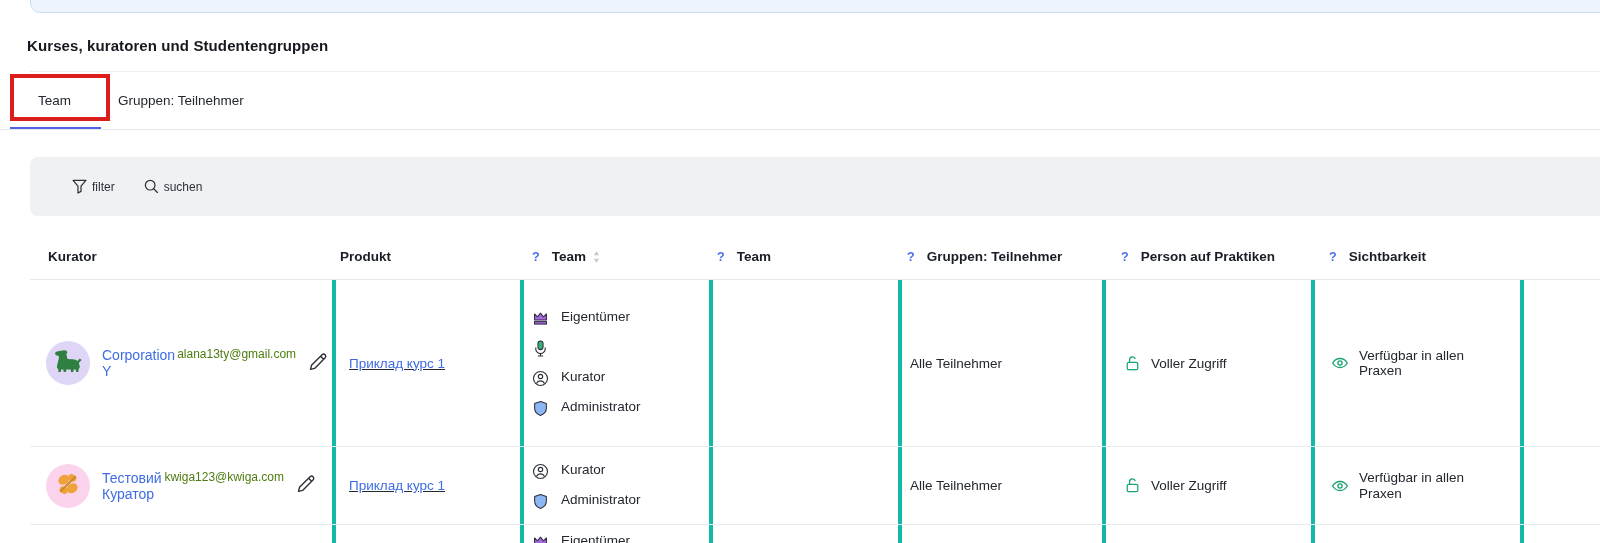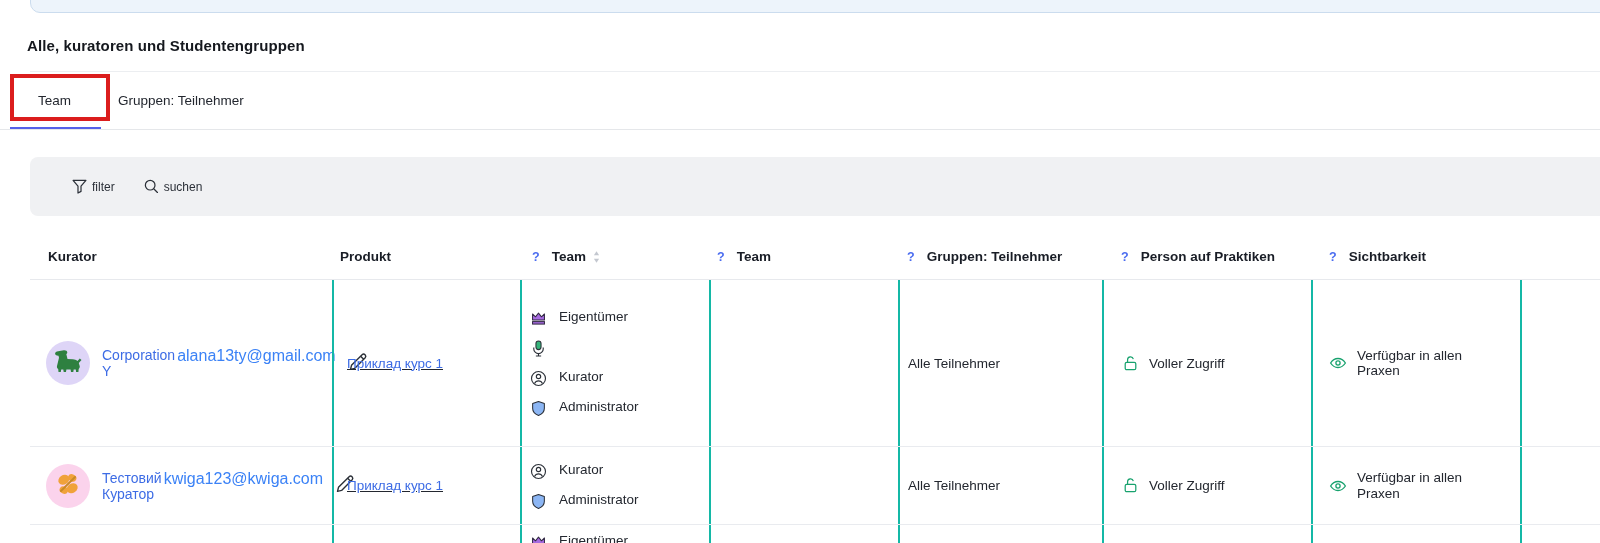--- a/index.html
+++ b/index.html
@@ -44,29 +44,29 @@
   .thead { height:46px; border-bottom:1px solid #e7e9ed; align-items:center; }
   .th { display:flex; align-items:center; font-size:13.5px; font-weight:700; color:#191d26; }
   .th .help { color:#4a6cf0; font-size:12.5px; font-weight:700; margin-right:12px; cursor:pointer; }
   .th .sort { margin-left:7px; display:flex; cursor:pointer; }
   .th-c1{ padding-left:18px; } .th-c2{ padding-left:8px; } .th-c3{ padding-left:12px; }
   .th-c4{ padding-left:8px; }  .th-c5{ padding-left:9px; } .th-c6{ padding-left:19px; }
   .th-c7{ padding-left:18px; }
   .trow { border-bottom:1px solid #e9ebef; }
   .r1 { height:167px; } .r2 { height:78px; } .r3 { height:60px; border-bottom:none; }
   .td { display:flex; align-items:center; font-size:13.5px; color:#23272f; }
-  .td + .td { border-left:2px solid #14b8a6; }
+  .td + .td { border-left:4px solid #14b8a6; }
   .td-curator { gap:12px; padding-left:16px; padding-right:16px; }
   .avatar { width:44px; height:44px; border-radius:50%; display:flex; align-items:center; justify-content:center; flex:0 0 44px; }
   .avatar-dino { background:#ded5f7; }
   .avatar-butterfly { background:#fbd3ec; }
   .curator-text { display:flex; flex-direction:row; gap:2px; }
   .link { color:#3d6ce5; text-decoration:none; cursor:pointer; }
   .curator-name { font-size:14px; }
-  .curator-email { font-size:16px; color:#3b82f6; }
+  .curator-email { font-size:12px; color:#4d7c0f; }
   .edit-btn { margin-left:auto; background:none; border:none; cursor:pointer; padding:0; display:flex; }
   .td-product { padding-left:13px;text-decoration:underline; }
   .td-product .link { font-size:13.5px; }
   .td-roles { flex-direction:column; align-items:flex-start; justify-content:center; gap:12px; padding:10px 8px; }
   .r3 .td-roles { justify-content:flex-start; padding-top:8px; }
   .role { display:flex; align-items:flex-start; gap:12px; }
   .role .ricon { flex:0 0 17px; display:flex; margin-top:1px; }
   .role-label { font-size:13.5px; color:#23272f; line-height:16px; max-width:128px; }
   .td-groups { padding-left:8px; }
   .td-access { padding-left:18px; gap:10px; }
@@ -74,21 +74,21 @@
   .wrap-label { max-width:142px; line-height:15.5px; }
   .icon-green { display:flex; flex:0 0 auto; }
 </style>
 </head>
 <body>
 
 <div class="page">
 
   <div class="top-banner"></div>
 
-  <div class="page-title">Alle, kuratoren und Studentengruppen</div>
+  <div class="page-title">Kurses, kuratoren und Studentengruppen</div>
 
   <div class="tabbar">
     <div class="tabbar-top-line"></div>
     <div class="tab tab-team">
       <span>Team</span>
     </div>
     <div class="tab tab-gruppen">
       <span>Gruppen: Teilnehmer</span>
     </div>
     <div class="tab-underline"></div>

